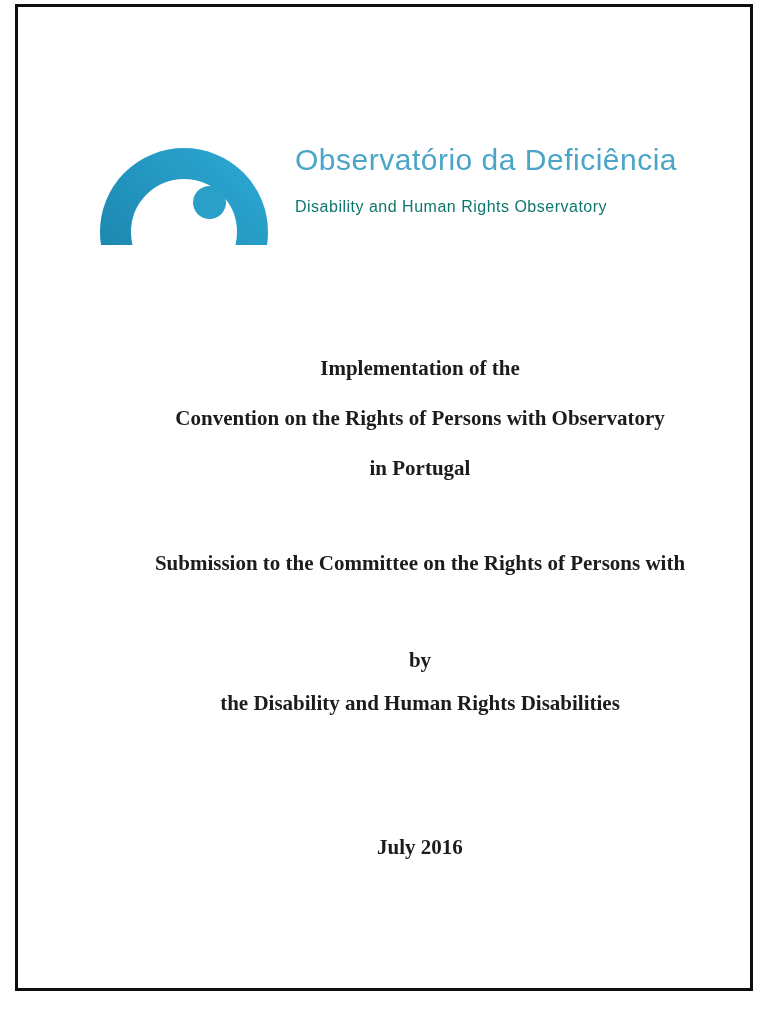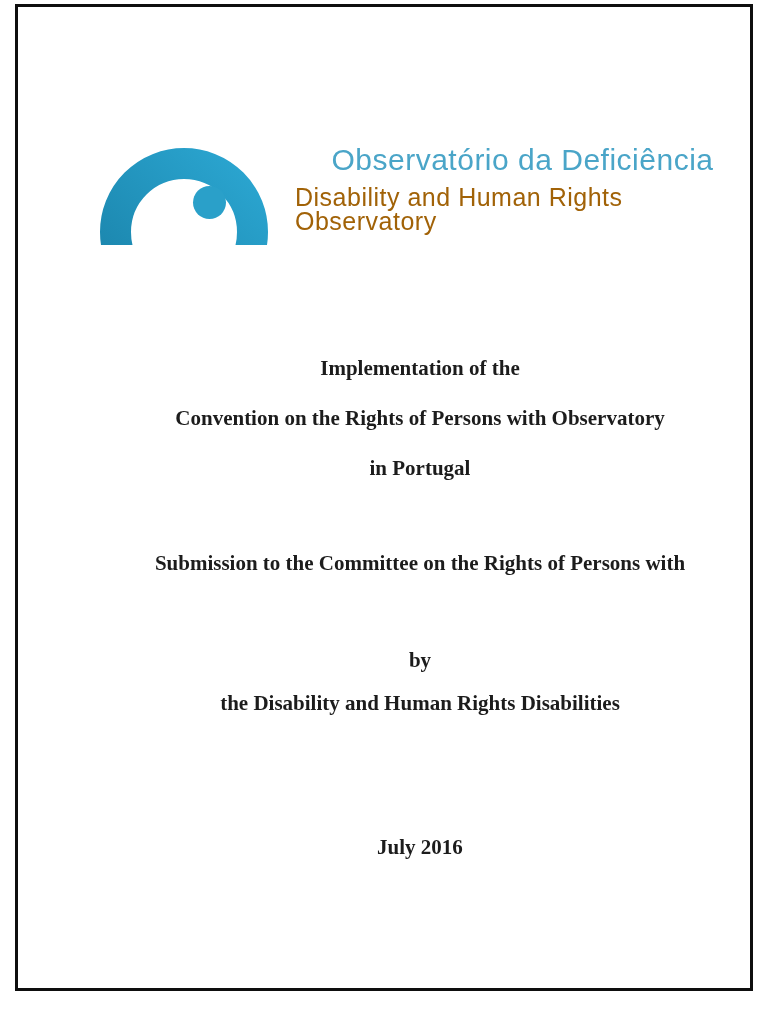--- a/index.html
+++ b/index.html
@@ -34,27 +34,26 @@
     left: 277px;  
     top: 134px;
     font-family: "Liberation Sans", sans-serif;
     font-weight: 300;
     letter-spacing: 0.5px;
   }
   .logo-pt {
     font-size: 30px;
     line-height: 37px;
     color: #4aa5c8;
-    text-align: center;
   }
   .logo-en {
-    margin-top: 7px;
-    font-size: 25px;
+    margin-top: 17px;
+    font-size: 16px;
     line-height: 24px;
-    color: #a16207;
+    color: #0f766e;
   }
   
   .doc-line {
     position: absolute;
     left: 0;
     width: 100%;
     text-align: center;
     font-family: "Liberation Serif", serif;
     font-weight: bold;
     font-size: 21px;

